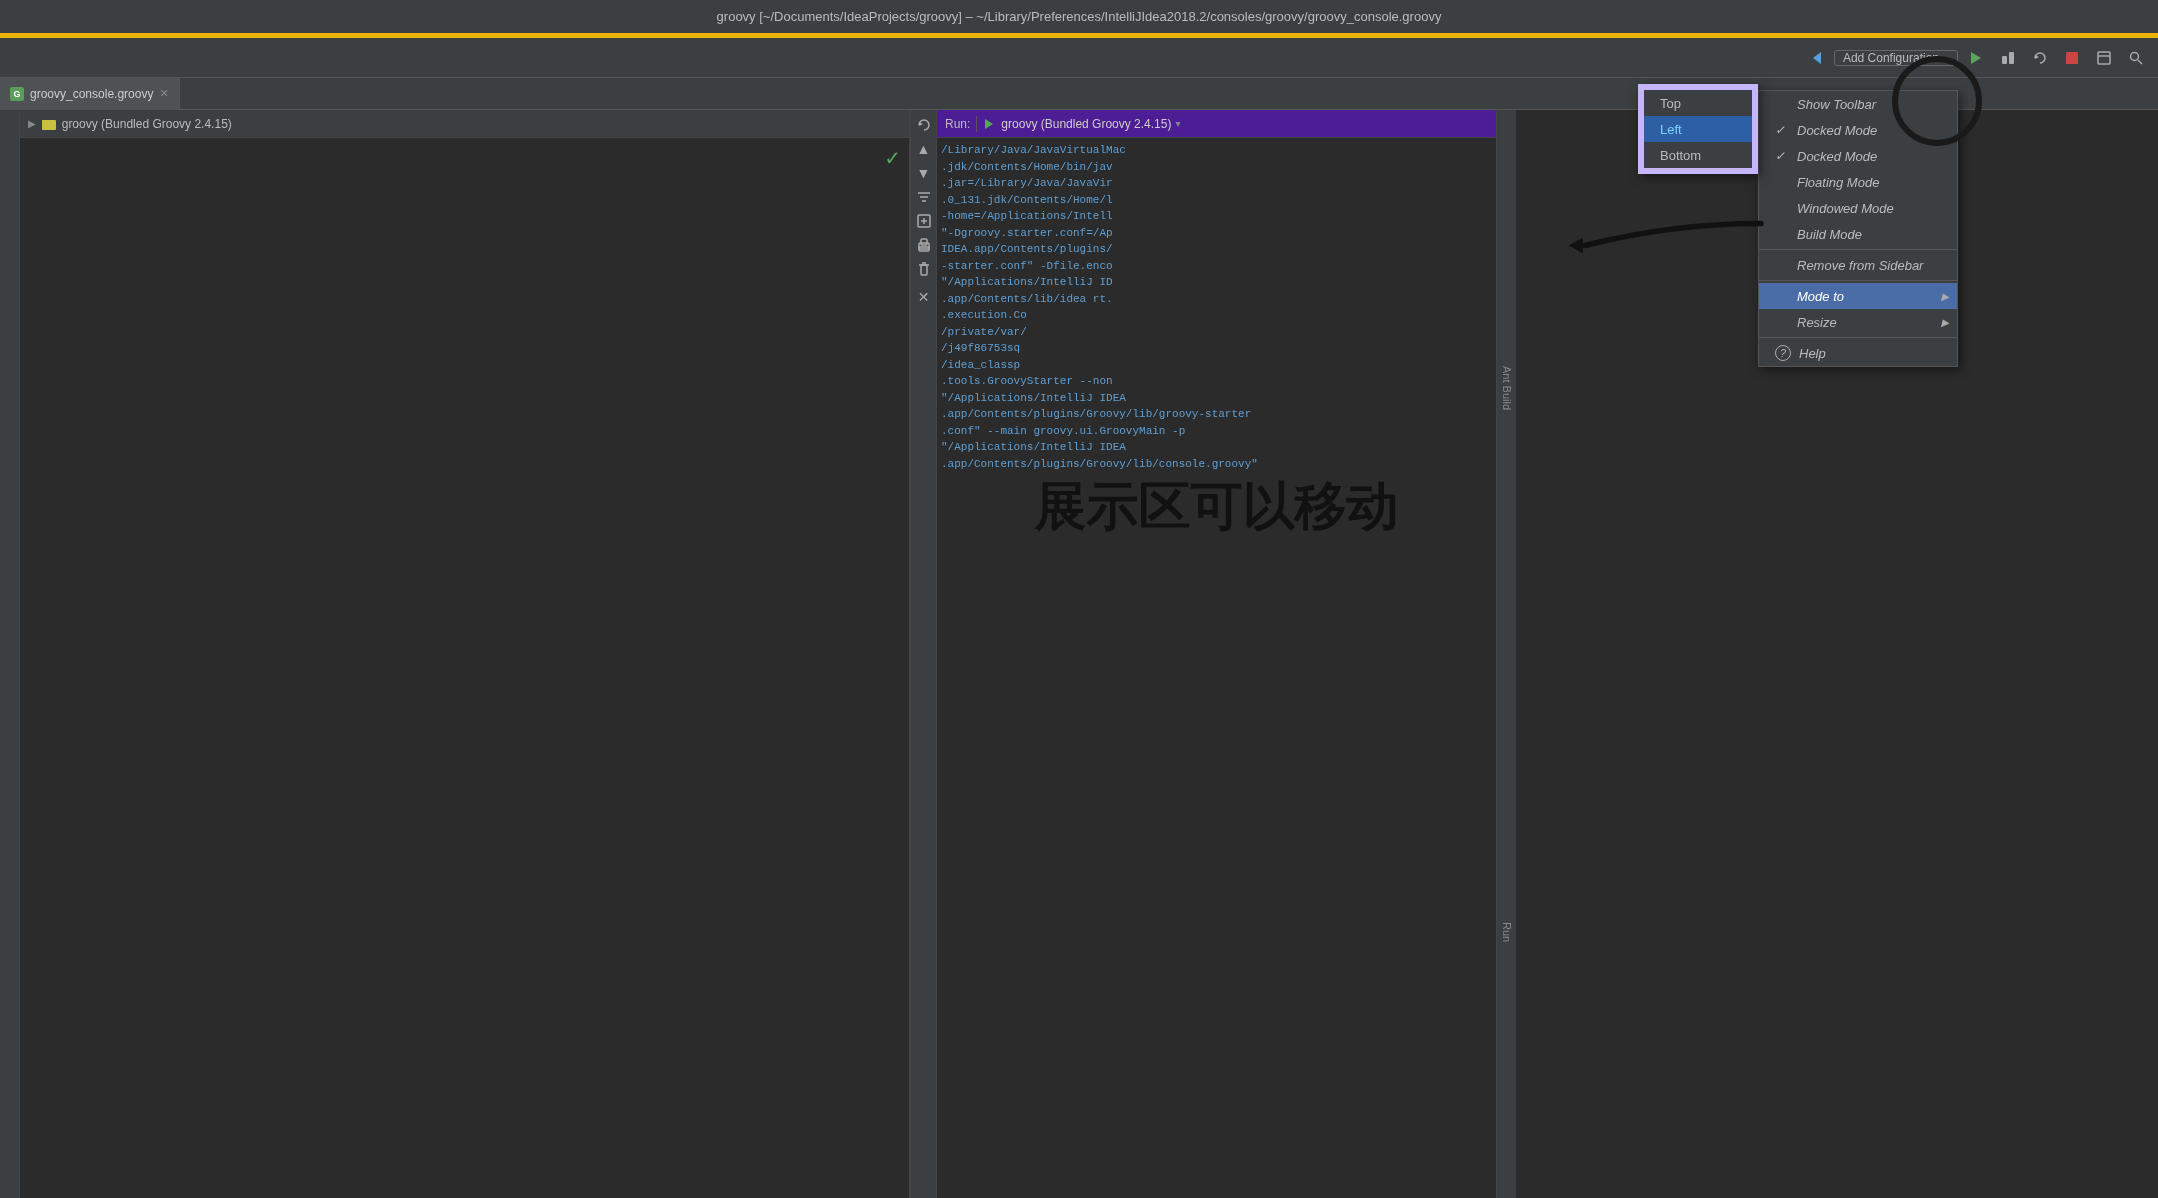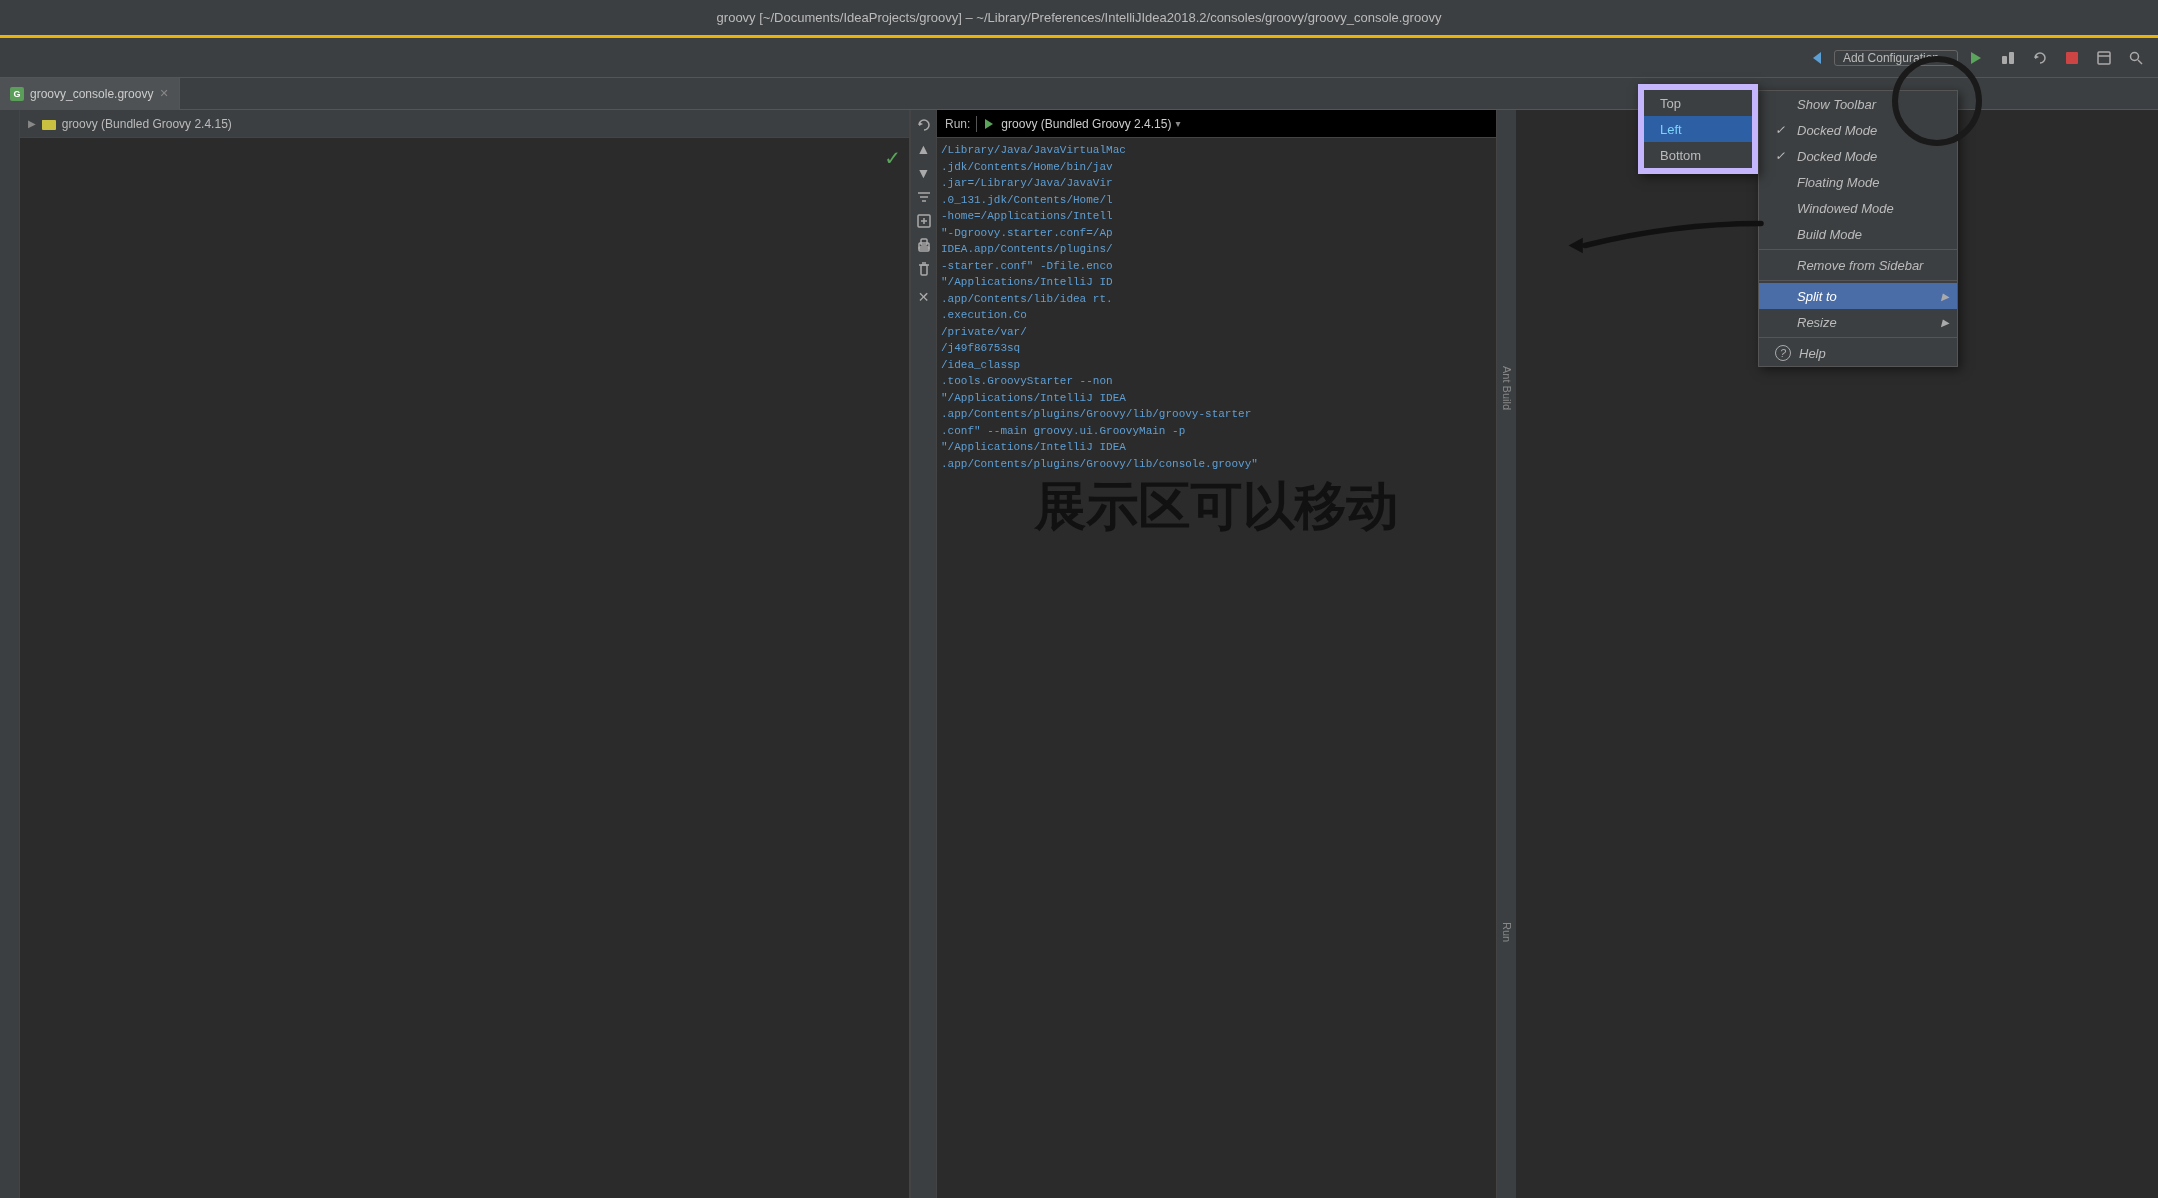--- a/index.html
+++ b/index.html
@@ -13,21 +13,21 @@
       position: relative;
     }
 
     
     .title-bar {
       height: 38px;
       background: #3c3f41;
       display: flex;
       align-items: center;
       padding: 0 12px;
-      border-bottom: 3px solid #eab308;
+      border-bottom: 5px solid #eab308;
       position: relative;
     }
     .title-bar-text {
       color: #bbbbbb;
       font-size: 13px;
       position: absolute;
       left: 50%;
       transform: translateX(-50%);
     }
 
@@ -137,21 +137,21 @@
       width: 560px;
       background: #2b2b2b;
       border-left: 1px solid #444;
       display: flex;
       flex-direction: column;
     }
 
     
     .run-bar {
       height: 28px;
-      background: #000000;
+      background: #4c1d95;
       display: flex;
       align-items: center;
       padding: 0 8px;
       gap: 6px;
       border-bottom: 1px solid #444;
     }
     .run-label {
       color: #bbb;
       font-size: 12px;
     }
@@ -518,21 +518,21 @@
     <span>Build Mode</span>
   </div>
   <div class="menu-separator"></div>
   <div class="menu-item">
     <span class="checkmark"></span>
     <span>Remove from Sidebar</span>
   </div>
   <div class="menu-separator"></div>
   <div class="menu-item highlighted">
     <span class="checkmark"></span>
-    <span>Split to</span>
+    <span>Mode to</span>
     <span class="arrow">▶</span>
   </div>
   <div class="menu-item">
     <span class="checkmark"></span>
     <span>Resize</span>
     <span class="arrow">▶</span>
   </div>
   <div class="menu-separator"></div>
   <div class="menu-item">
     <div class="question">?</div>

